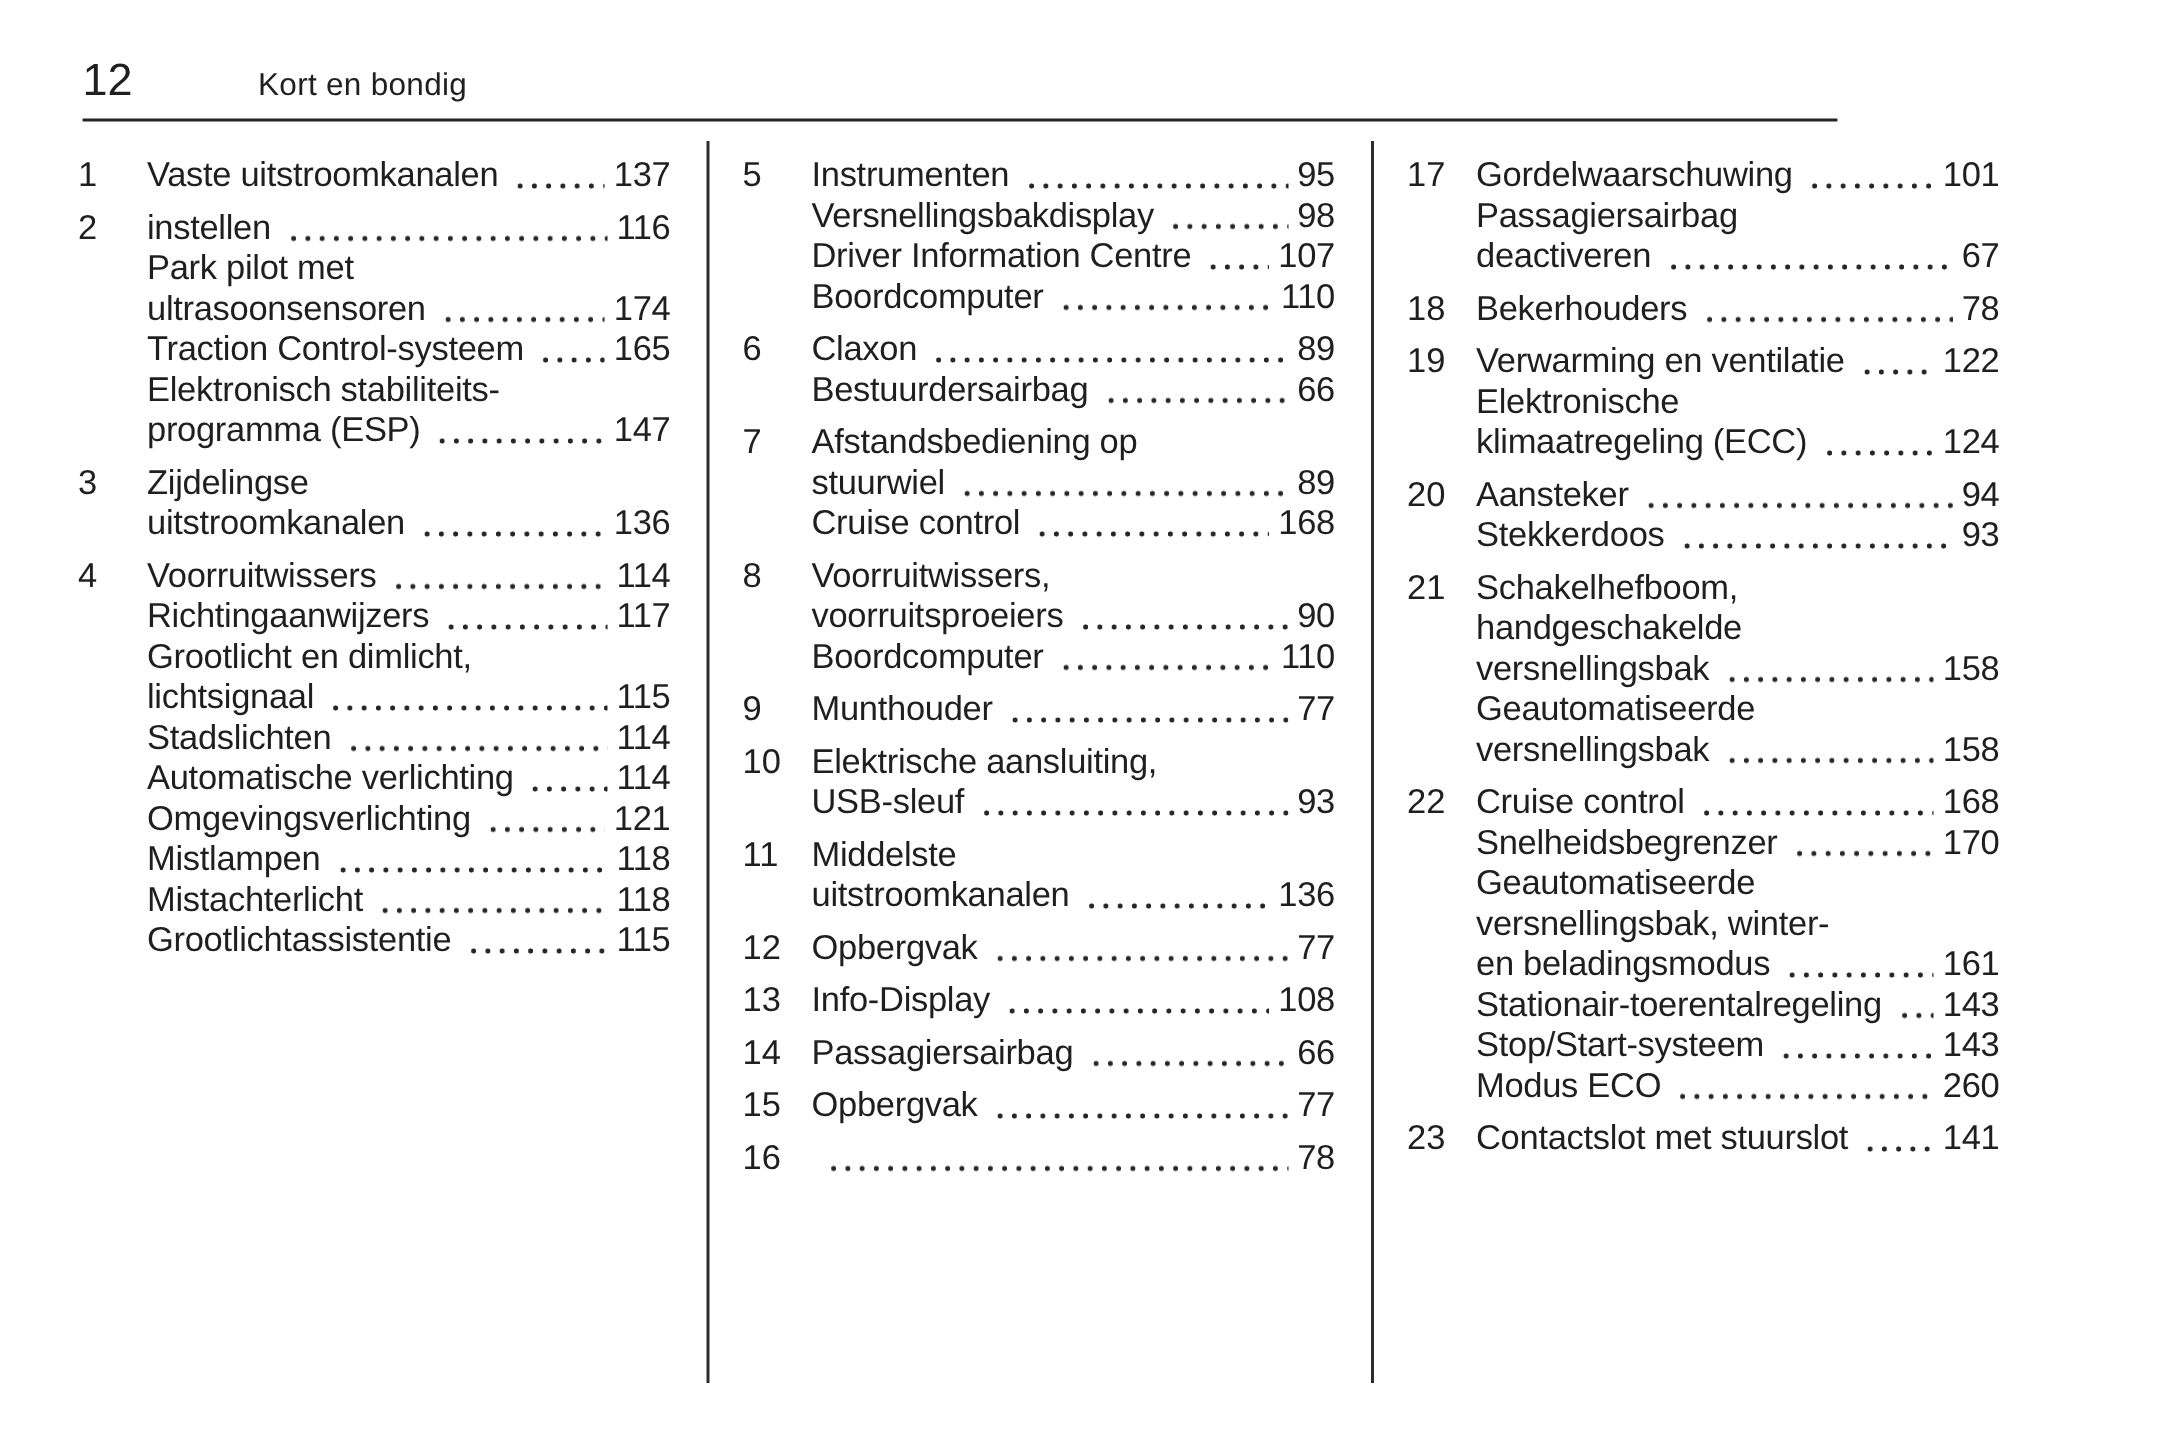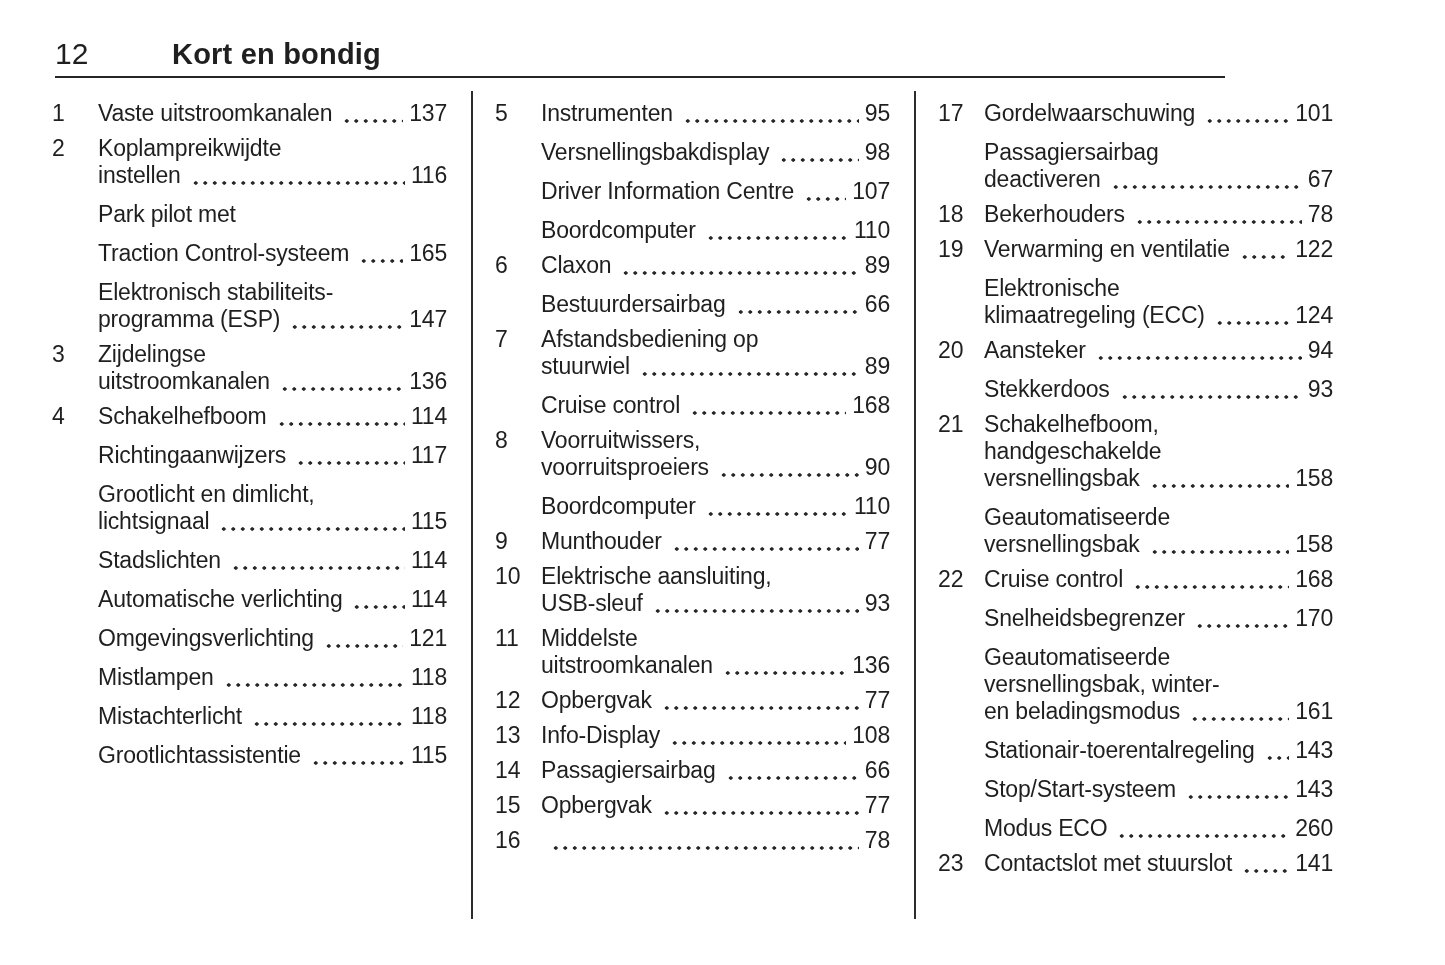--- a/index.html
+++ b/index.html
@@ -22,24 +22,24 @@
     padding-bottom: 6px;
     border-bottom: 2px solid #262626;
   }
   .pagenum {
     font-size: 30px;
     line-height: 32px;
     width: 117px;
     flex: none;
   }
   .title {
-    font-size: 29px;
+    font-size: 21px;
     line-height: 32px;
     margin: 0;
-    font-weight: 700;
+    font-weight: 400;
     letter-spacing: 0.2px;
   }
 
   
   .columns {
     display: flex;
     align-items: flex-start;
     margin: 13px 115px 0 52px;
   }
   .col {
@@ -48,21 +48,21 @@
     padding-top: 9px;
   }
   .vr {
     width: 2px;
     height: 828px;
     background: #2c2c2c;
     margin: 0 22px 0 24px;
     flex: none;
   }
 
-  .entry { display: flex; margin-top: 12px; }
+  .entry { display: flex; margin-top: 0; }
   .entry.numbered { margin-top: 8px; }
   .col .entry:first-child { margin-top: 0; }
 
   .num {
     width: 46px;
     flex: none;
     font-size: 23px;
     line-height: 27px;
   }
   .content { flex: 1; min-width: 0; }
@@ -102,32 +102,36 @@
             <div class="line last">
               <span class="lbl">Vaste uitstroomkanalen</span>
               <span class="leader"></span>
               <span class="pg">137</span>
             </div>
           </div>
         </div>
         <div class="entry numbered">
           <span class="num">2</span>
           <div class="content">
-            <div class="line">Koplampreikwijdte</div>
             <div class="line last">
               <span class="lbl">instellen</span>
               <span class="leader"></span>
               <span class="pg">116</span>
             </div>
           </div>
         </div>
         <div class="entry">
           <span class="num"></span>
           <div class="content">
             <div class="line">Park pilot met</div>
+            <div class="line last">
+              <span class="lbl">ultrasoonsensoren</span>
+              <span class="leader"></span>
+              <span class="pg">174</span>
+            </div>
           </div>
         </div>
         <div class="entry">
           <span class="num"></span>
           <div class="content">
             <div class="line last">
               <span class="lbl">Traction Control-systeem</span>
               <span class="leader"></span>
               <span class="pg">165</span>
             </div>
@@ -152,21 +156,21 @@
               <span class="lbl">uitstroomkanalen</span>
               <span class="leader"></span>
               <span class="pg">136</span>
             </div>
           </div>
         </div>
         <div class="entry numbered">
           <span class="num">4</span>
           <div class="content">
             <div class="line last">
-              <span class="lbl">Schakelhefboom</span>
+              <span class="lbl">Voorruitwissers</span>
               <span class="leader"></span>
               <span class="pg">114</span>
             </div>
           </div>
         </div>
         <div class="entry">
           <span class="num"></span>
           <div class="content">
             <div class="line last">
               <span class="lbl">Richtingaanwijzers</span>

